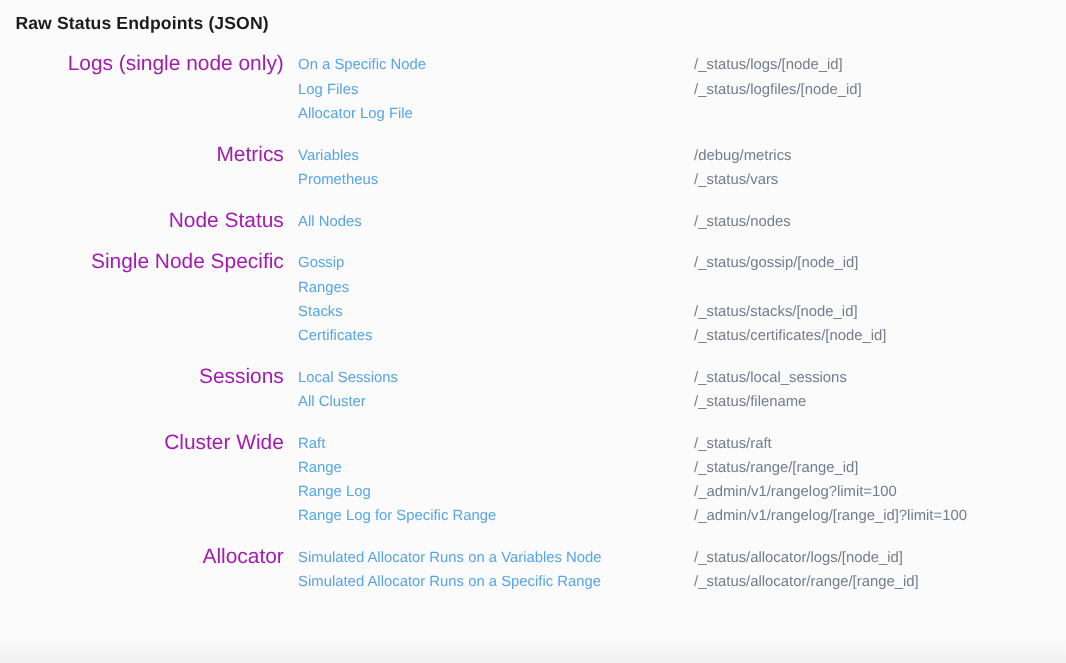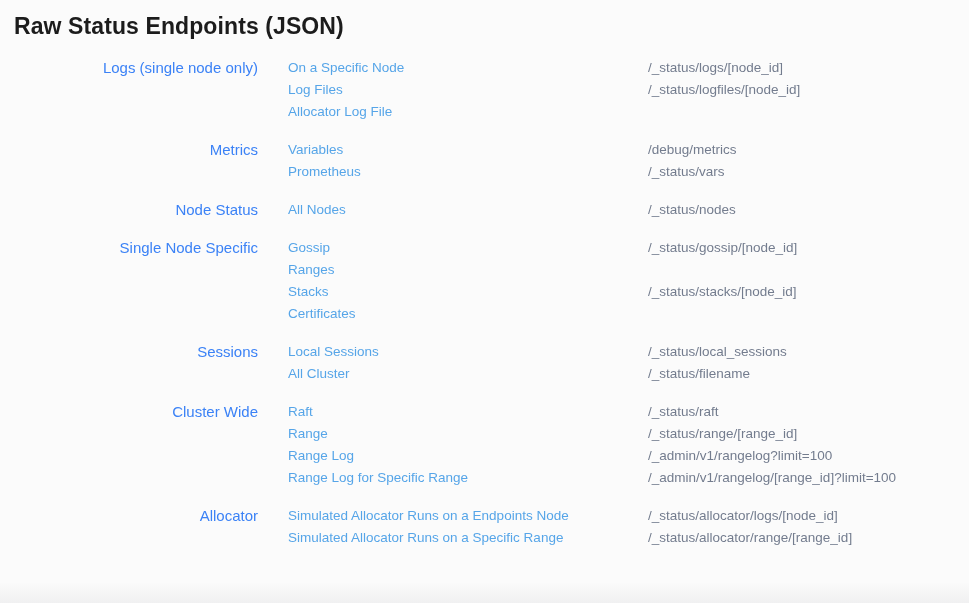--- a/index.html
+++ b/index.html
@@ -7,42 +7,42 @@
   body {
     width: 969px;
     height: 603px;
     background: #fbfbfb;
     font-family: "Liberation Sans", sans-serif;
     position: relative;
     overflow: hidden;
   }
   .page-title {
     margin: 13px 0 0 14px;
-    font-size: 23px;
+    font-size: 16px;
     font-weight: 700;
     color: #1c1c1c;
     letter-spacing: 0.1px;
   }
   .endpoints {
     margin-top: 17px;
   }
   .section {
     display: flex;
     margin-bottom: 16px;
   }
   .section-label {
     width: 258px;
     flex-shrink: 0;
     text-align: right;
-    color: #3b82f6;
-    font-size: 15px;
+    color: #a21caf;
+    font-size: 19px;
     line-height: 22px;
   }
   .entries {
-    margin-left: 30px;
+    margin-left: 13px;
     flex: 1;
   }
   .entry {
     display: flex;
     font-size: 13.5px;
     line-height: 22px;
   }
   .entry a.link {
     width: 360px;
     flex-shrink: 0;
@@ -115,20 +115,21 @@
         </div>
         <div class="entry">
           <a class="link" href="#">Ranges</a>
         </div>
         <div class="entry">
           <a class="link" href="#">Stacks</a>
           <span class="path">/_status/stacks/[node_id]</span>
         </div>
         <div class="entry">
           <a class="link" href="#">Certificates</a>
+          <span class="path">/_status/certificates/[node_id]</span>
         </div>
       </div>
     </div>
     <div class="section">
       <div class="section-label">Sessions</div>
       <div class="entries">
         <div class="entry">
           <a class="link" href="#">Local Sessions</a>
           <span class="path">/_status/local_sessions</span>
         </div>
@@ -156,21 +157,21 @@
         <div class="entry">
           <a class="link" href="#">Range Log for Specific Range</a>
           <span class="path">/_admin/v1/rangelog/[range_id]?limit=100</span>
         </div>
       </div>
     </div>
     <div class="section">
       <div class="section-label">Allocator</div>
       <div class="entries">
         <div class="entry">
-          <a class="link" href="#">Simulated Allocator Runs on a Endpoints Node</a>
+          <a class="link" href="#">Simulated Allocator Runs on a Variables Node</a>
           <span class="path">/_status/allocator/logs/[node_id]</span>
         </div>
         <div class="entry">
           <a class="link" href="#">Simulated Allocator Runs on a Specific Range</a>
           <span class="path">/_status/allocator/range/[range_id]</span>
         </div>
       </div>
     </div>
   </div>
 

